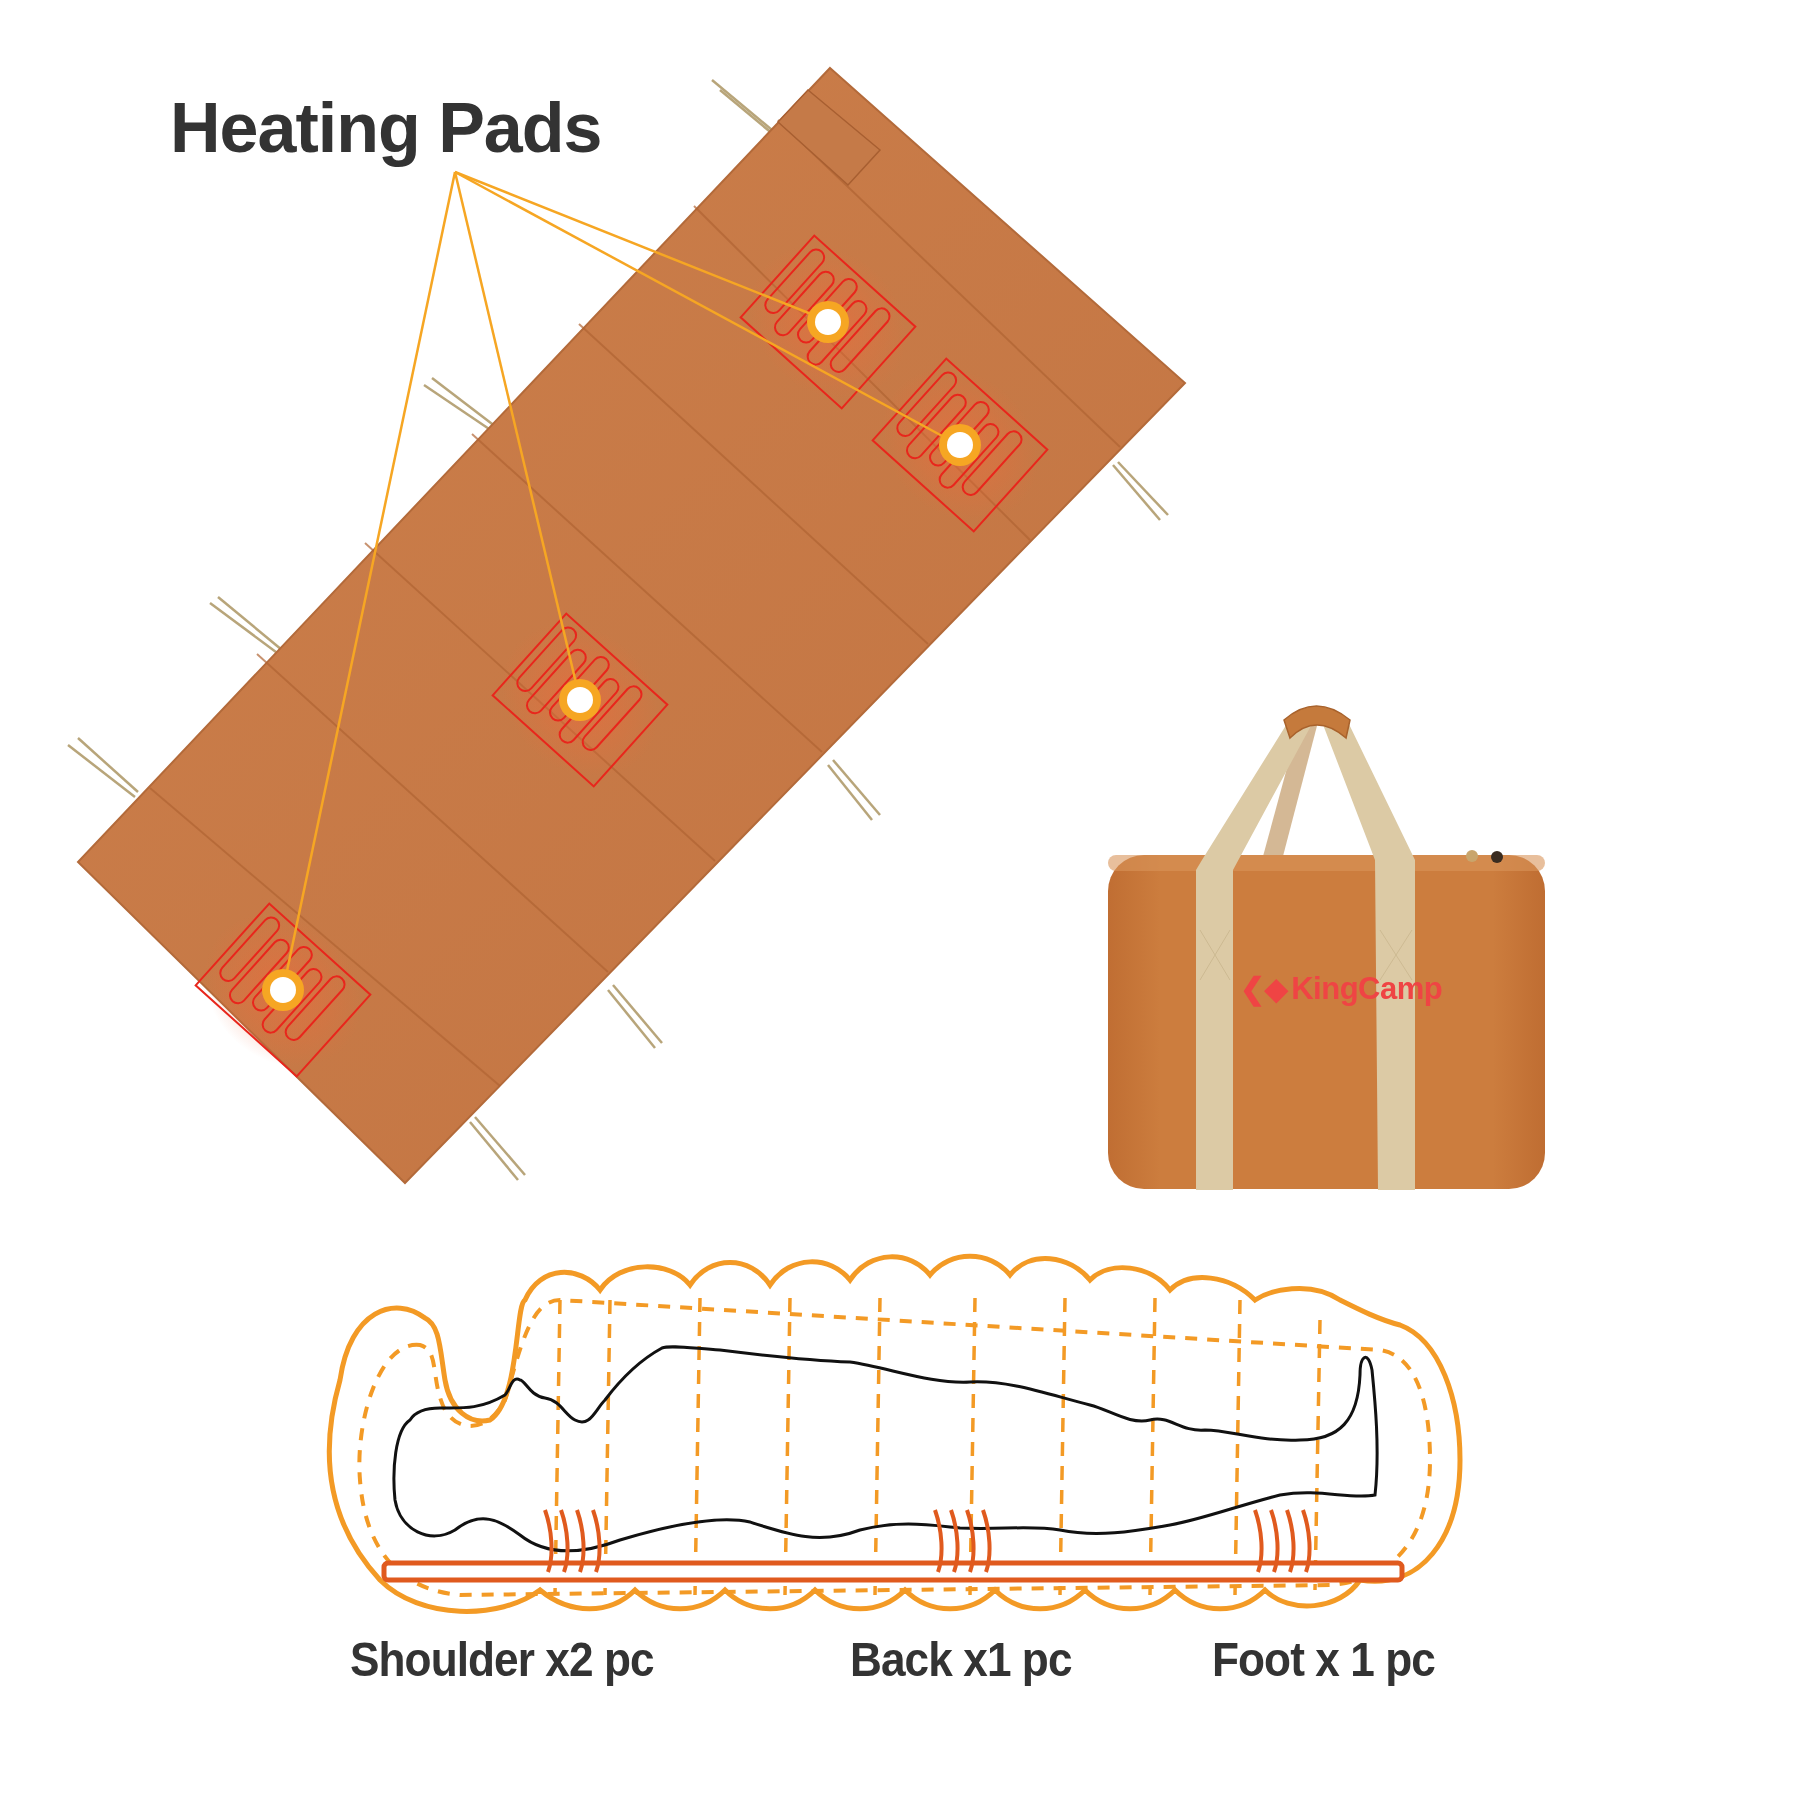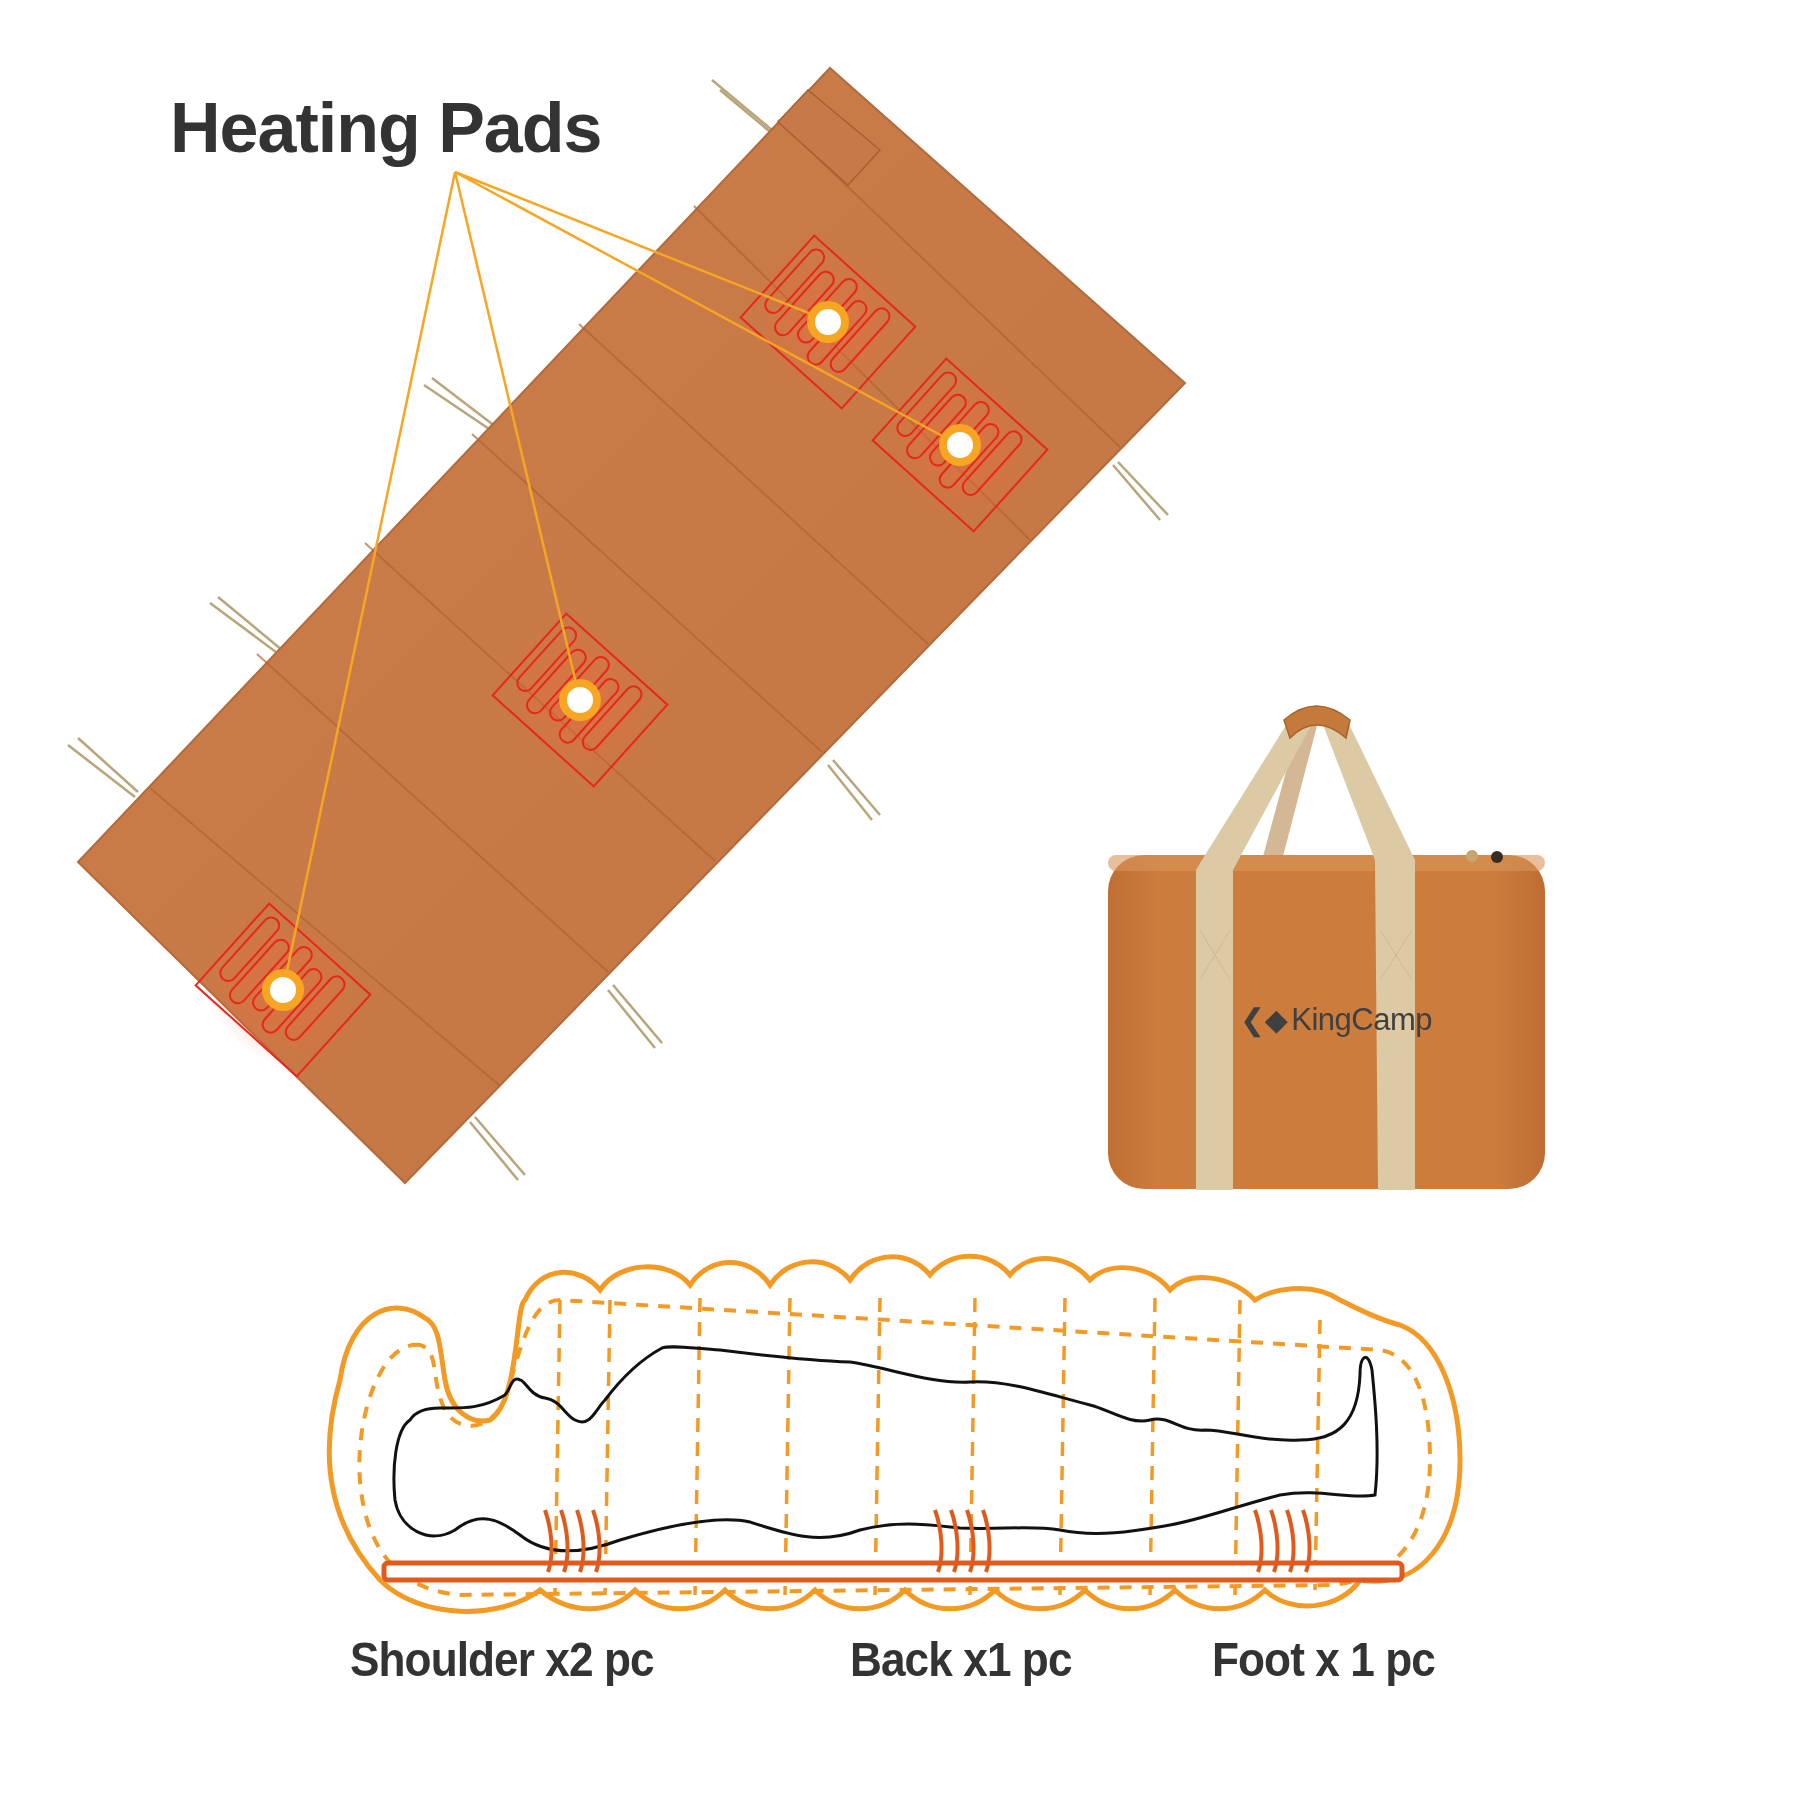--- a/index.html
+++ b/index.html
@@ -10,23 +10,23 @@
       font-size: 70px; color: #333333; letter-spacing: -1px; white-space: nowrap;
     }
     .stage { position: absolute; left: 0; top: 0; width: 1800px; height: 1800px; }
     .caption {
       position: absolute; top: 1632px;
       font-family: "Liberation Sans", sans-serif; font-weight: 700;
       font-size: 48px; color: #333333; white-space: nowrap; letter-spacing: -1px;
       transform: scaleX(0.92); transform-origin: left center;
     }
     .brand {
-      position: absolute; left: 1240px; top: 1002px;
-      font-family: "Liberation Sans", sans-serif; font-weight: 400;
-      font-size: 31px; color: #404040; white-space: nowrap; letter-spacing: -0.5px;
+      position: absolute; left: 1240px; top: 971px;
+      font-family: "Liberation Sans", sans-serif; font-weight: 700;
+      font-size: 31px; color: #ef4444; white-space: nowrap; letter-spacing: -0.5px;
     }
     .brand-mark { display: inline-block; margin-right: 4px; font-size: 30px; }
   </style>
 </head>
 <body>
 
 <div class="stage">
   <svg width="1800" height="1800" viewBox="0 0 1800 1800" xmlns="http://www.w3.org/2000/svg">
     <defs>
       <radialGradient id="glow" cx="50%" cy="50%" r="50%">

